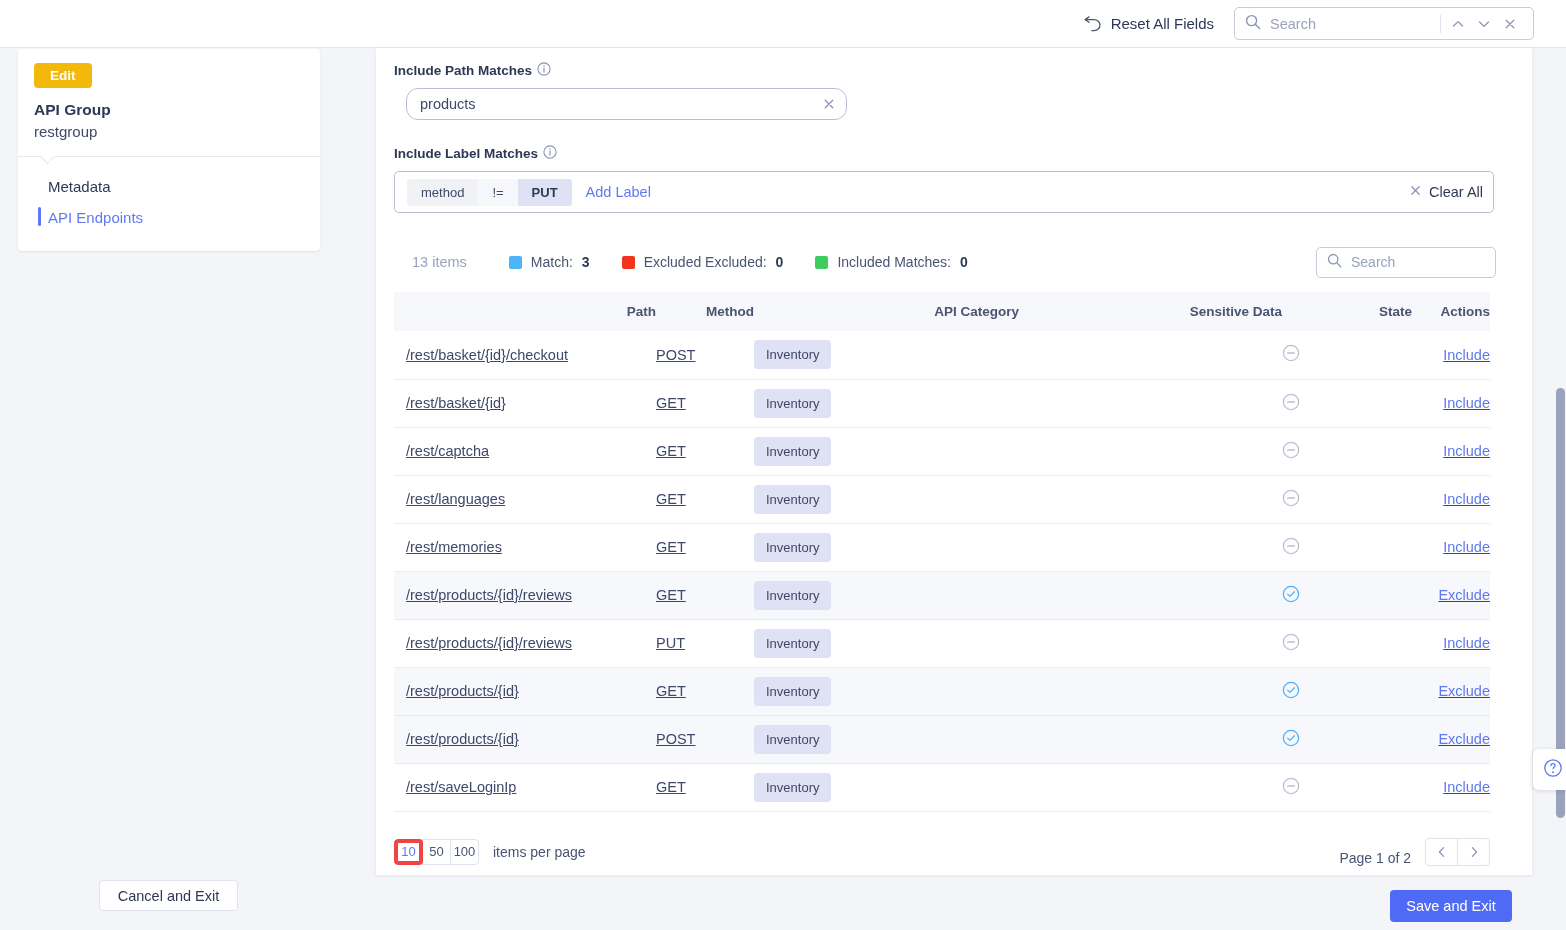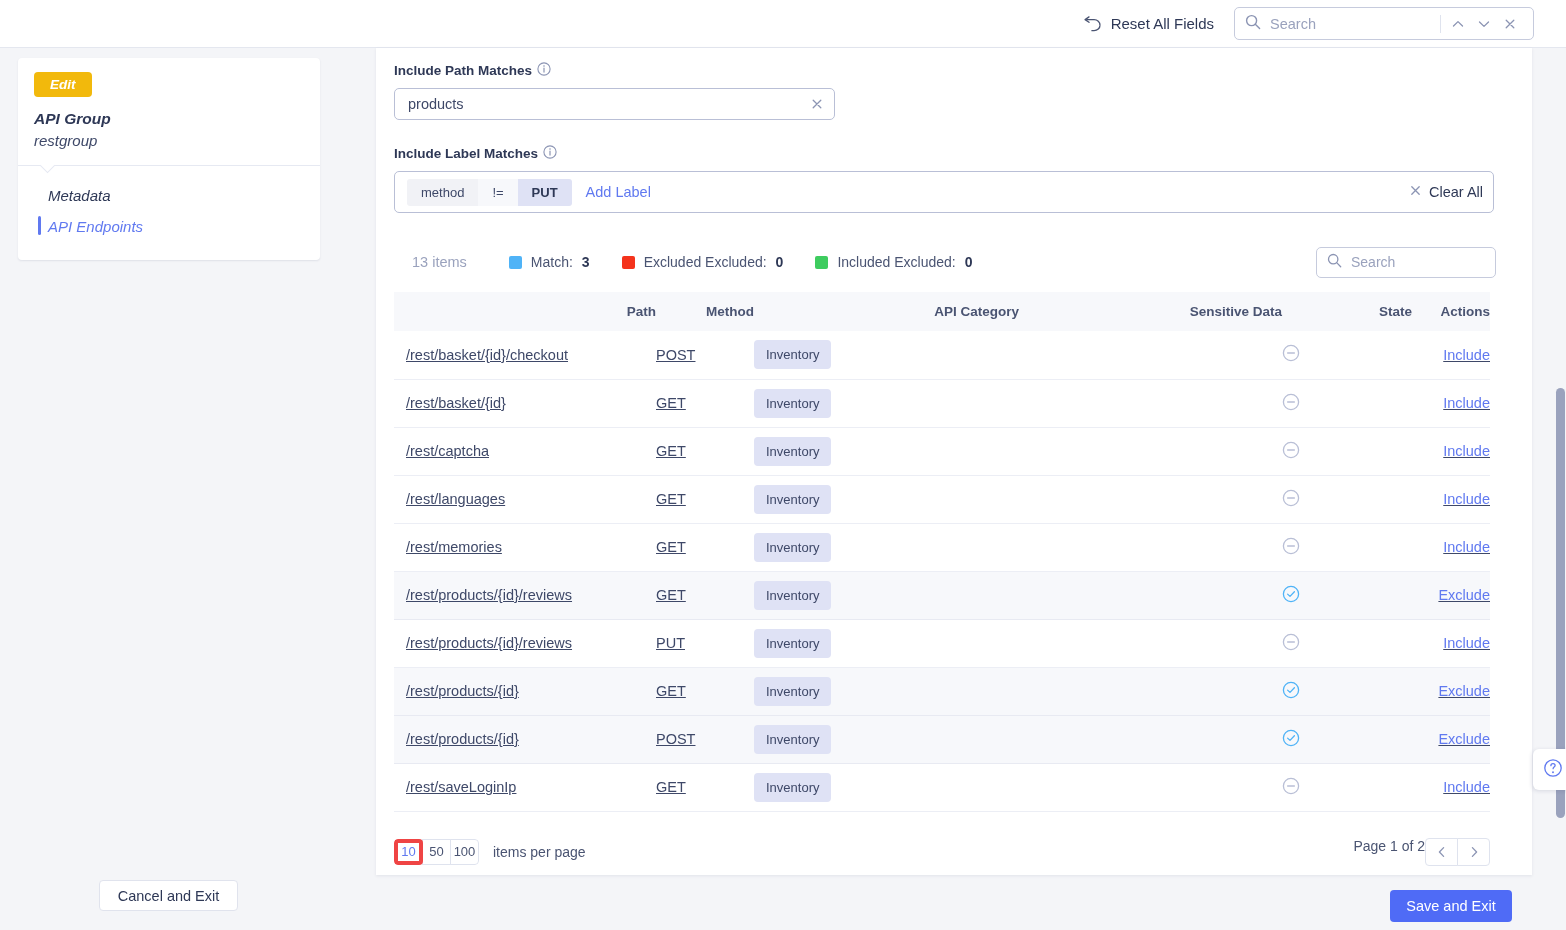--- a/index.html
+++ b/index.html
@@ -35,26 +35,25 @@
     border: 1px solid #c6cbdd; border-radius: 5px;
     background: #fff;
     display: flex; align-items: center; padding: 0 10px;
   }
   .topsearch .ph { color: #9aa2bd; font-size: 14.5px; margin-left: 9px; flex: 1; }
   .topsearch .divider { width: 1px; height: 18px; background: #dfe3ee; margin: 0 4px; }
   .nav-btn { width: 26px; height: 26px; display: flex; align-items: center; justify-content: center; cursor: pointer; }
 
   
   .sidebar {
-    position: absolute; left: 18px; top: 58px;
+    position: absolute; left: 18px; top: 49px;
     width: 302px;
     background: #ffffff;
     border-radius: 4px;
     box-shadow: 0 1px 2px rgba(40,50,90,.10);
-    font-style: italic;
   }
   .side-top { padding: 14px 16px 16px 16px; border-bottom: 1px solid #e6e9f2; position: relative; }
   .edit-badge {
     display: inline-block;
     background: #f2b90c; color: #fff;
     font-weight: bold; font-size: 13.5px;
     padding: 5px 16px; border-radius: 4px;
     margin-bottom: 13px; cursor: pointer;
   }
   .grp-title { font-weight: bold; font-size: 15.5px; color: #2e3856; margin-bottom: 4px; }
@@ -87,23 +86,24 @@
 
   .field-label {
     display: flex; align-items: center; gap: 5px;
     font-weight: bold; font-size: 13.5px; color: #2e3856;
     margin-bottom: 9px;
   }
   .info-icon { display: block; }
 
   .path-input {
     width: 441px; height: 32px;
-    border: 1px solid #b9bfd6; border-radius: 5px;
+    border: 1px solid #b9bfd6; border-radius: 12px;
     display: flex; align-items: center; padding: 0 10px 0 13px;
     margin-bottom: 25px;
+    margin-left: 12px;
   }
   .path-input .val { flex: 1; font-size: 14.5px; color: #3e4868; }
   .xbtn { cursor: pointer; display: flex; align-items: center; }
 
   .label-box {
     width: 1100px; height: 42px;
     border: 1px solid #b9bfd6; border-radius: 5px;
     display: flex; align-items: center; padding: 0 10px 0 12px;
     margin-bottom: 28px;
   }
@@ -168,21 +168,21 @@
   .pp {
     width: 29px; height: 26px; border: 1px solid #dfe3ee;
     display: flex; align-items: center; justify-content: center;
     font-size: 13px; color: #4a5472; background: #fff; cursor: pointer;
     margin-left: -1px;
   }
   .pp:first-child { margin-left: 0; border-radius: 4px 0 0 4px; }
   .pp:last-child { border-radius: 0 4px 4px 0; }
   .pp.on { border: 4px solid #ef4444; color: #6079f0; z-index: 2; border-radius: 4px; }
   .pp-text { margin-left: 14px; font-size: 14px; color: #4a5472; }
-  .pgright { margin-left: auto; display: flex; align-items: flex-start; }
+  .pgright { margin-left: auto; display: flex; align-items: flex-end; gap: 14px; }
   .pginfo { font-size: 14px; color: #4a5472; }
   .arrbtn {
     width: 33px; height: 28px; border: 1px solid #dfe3ee; background: #fff;
     display: flex; align-items: center; justify-content: center; cursor: pointer;
     margin-left: -1px;
   }
   .arrbtn:first-child { border-radius: 4px 0 0 4px; margin-left: 0; }
   .arrbtn:last-child { border-radius: 0 4px 4px 0; }
 
   
@@ -339,21 +339,21 @@
       </span>
 
       <span class="leg">
         <span class="swatch" style="background:#f4331c"></span>
         <span>Excluded Excluded:</span>
         <b>0</b>
       </span>
 
       <span class="leg">
         <span class="swatch" style="background:#3ecc5f"></span>
-        <span>Included Excluded:</span>
+        <span>Included Matches:</span>
         <b>0</b>
       </span>
 
       <span class="tbl-search">
         <span>
           <svg width="15" height="15" viewBox="0 0 16 16" fill="none">
             <circle cx="6.6" cy="6.6" r="5" stroke="#8b94b3" stroke-width="1.4"></circle>
             <path d="M10.3 10.3 14.6 14.6" stroke="#8b94b3" stroke-width="1.4" stroke-linecap="round"></path>
           </svg>
         </span>

